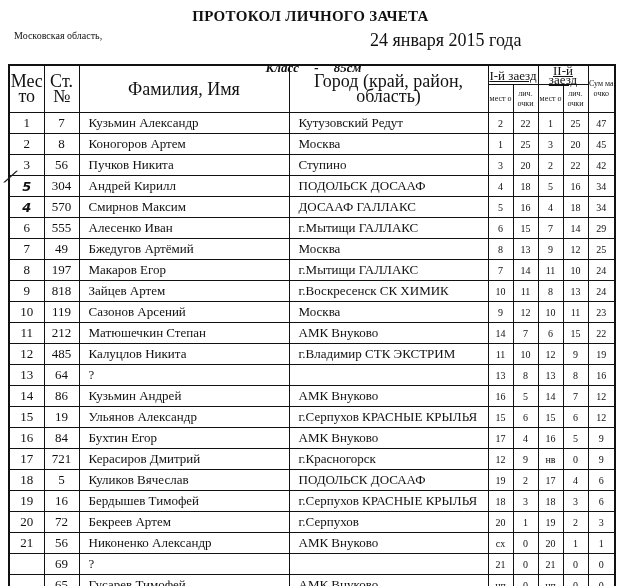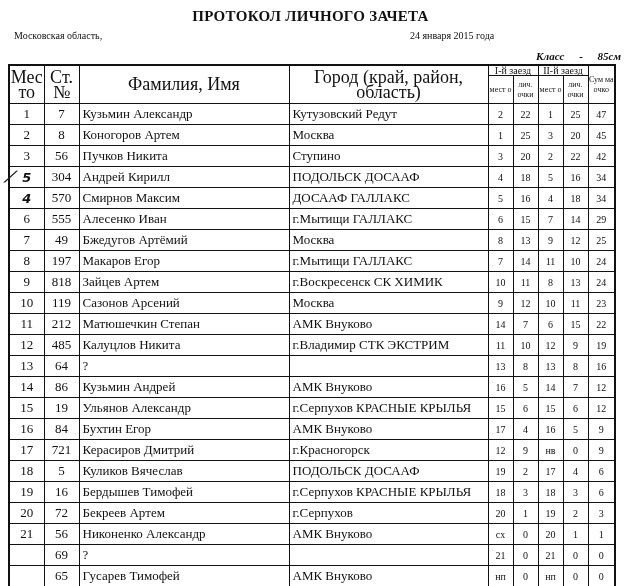--- a/index.html
+++ b/index.html
@@ -1,30 +1,30 @@
 <!DOCTYPE html>
 <html><head>
 <meta charset="utf-8">
 <style>
   html,body{margin:0;padding:0;background:#ffffff;}
   body{width:627px;height:586px;position:relative;overflow:hidden;font-family:"Liberation Serif","DejaVu Serif",serif;color:#111;}
   .title{position:absolute;top:8px;left:0;width:621px;text-align:center;font-weight:bold;font-size:15px;letter-spacing:0.3px;}
   .region{position:absolute;top:30px;left:14px;font-size:10px;}
-  .date{position:absolute;top:30px;left:370px;font-size:10px;margin-left:40px;}
-  .class-line{position:absolute;top:50px;left:0;width:627px;text-align:right;font-size:11px;font-weight:bold;font-style:italic;}
+  .date{position:absolute;top:30px;left:370px;font-size:18px;}
+  .class-line{position:absolute;top:60px;left:0;width:627px;text-align:center;font-size:13px;font-weight:bold;font-style:italic;}
   .class-line span{margin:0 6px;}
   table{position:absolute;top:64px;left:8px;border-collapse:collapse;table-layout:fixed;}
   td,th{border:1px solid #111;padding:0;font-weight:normal;}
   th{font-size:18px;line-height:15px;text-align:center;vertical-align:middle;}
   th.small{font-size:8px;line-height:10px;}
-  th.grp{font-size:10px;line-height:9px;height:9px;text-decoration:underline;}
+  th.grp{font-size:13px;line-height:9px;height:9px;text-decoration:underline;}
   tbody td{height:20px;font-size:13px;}
   td.c{text-align:center;}
   td.n{font-size:10px;text-align:center;}
-  td.name,td.city{padding-left:3px;white-space:nowrap;overflow:hidden;}
+  td.name,td.city{padding-left:9px;white-space:nowrap;overflow:hidden;}
   .outer{border:2px solid #111;}
   .hand{position:absolute;font-family:"DejaVu Sans",sans-serif;font-style:italic;font-weight:bold;font-size:15px;color:#222;}
 </style>
 </head>
 <body>
 
 <div class="title">ПРОТОКОЛ ЛИЧНОГО ЗАЧЕТА</div>
 <div class="region">Московская область,</div>
 <div class="date">24  января  2015 года</div>
 <div class="class-line">

